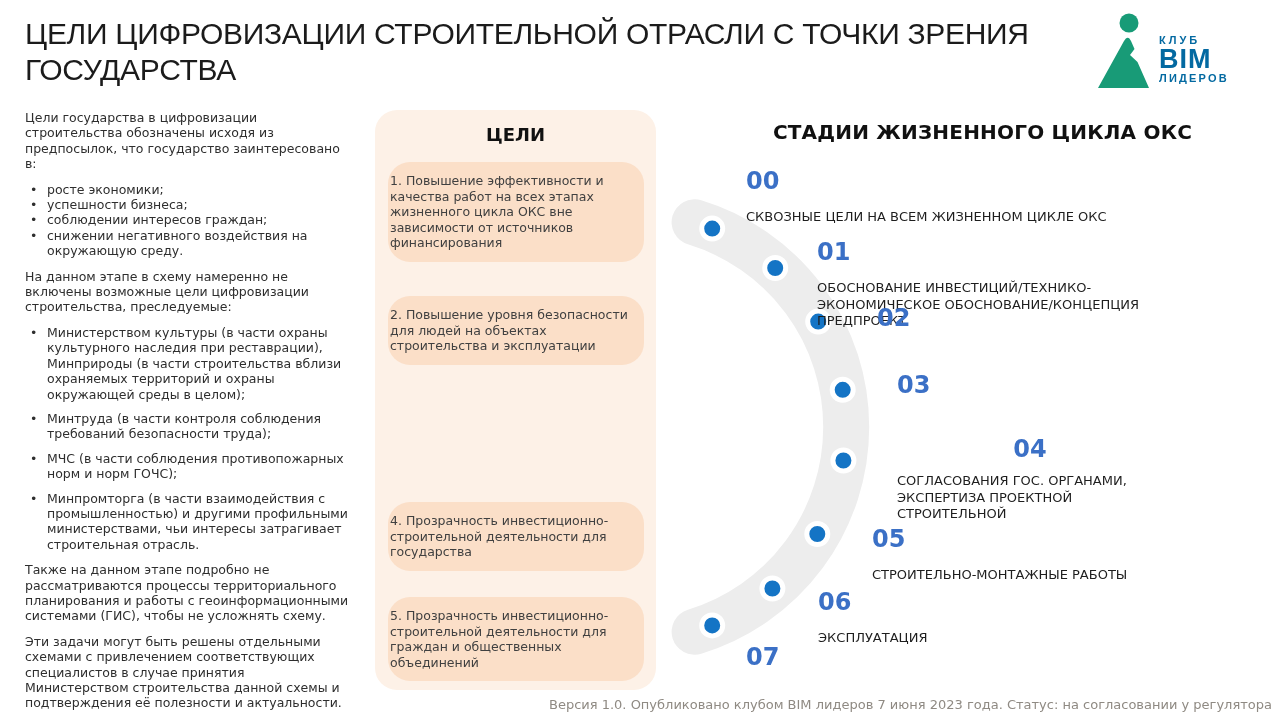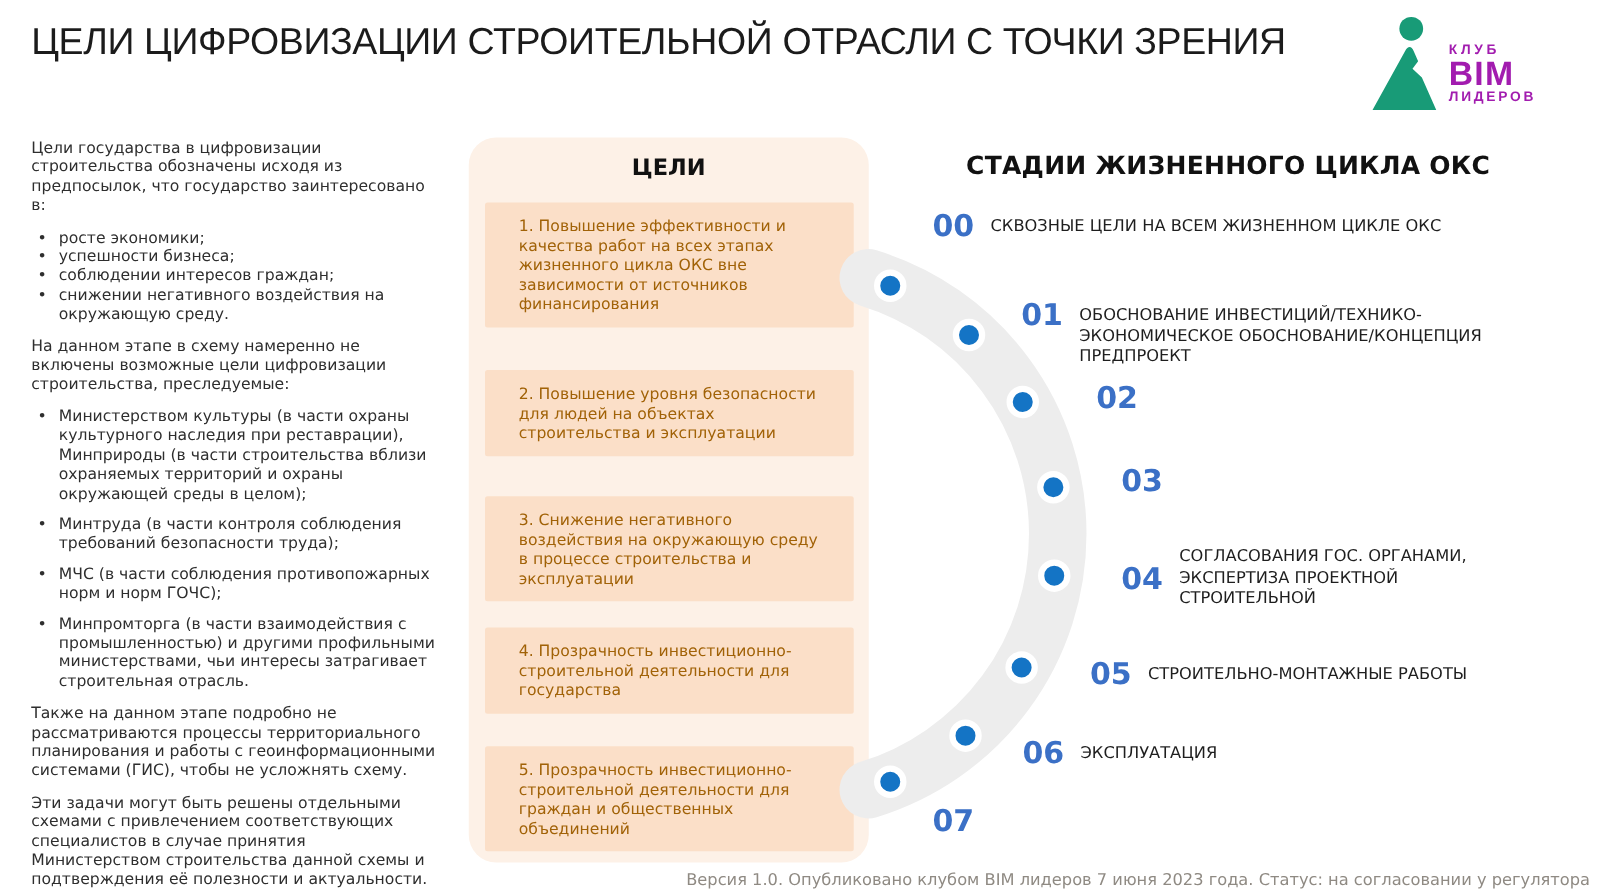--- a/index.html
+++ b/index.html
@@ -7,64 +7,65 @@
     position:relative;width:1280px;height:715px;background:#ffffff;overflow:hidden;
     font-family:"DejaVu Sans",sans-serif;color:#2b2b2b;
   }
   
   .title{
     position:absolute;left:25px;top:16px;width:1060px;
     font-family:"Liberation Sans",sans-serif;font-size:30px;line-height:36px;
     color:#1b1b1b;letter-spacing:-0.3px;font-weight:400;
   }
   .logo{position:absolute;left:1096px;top:8px;display:flex;align-items:flex-start;gap:9px;}
-  .logo-text{display:flex;flex-direction:column;margin-top:26px;color:#a21caf;
+  .logo-text{display:flex;flex-direction:column;margin-top:26px;color:#0369a1;
     font-family:"Liberation Sans",sans-serif;font-weight:bold;}
   .logo-club{font-size:11px;letter-spacing:3px;}
   .logo-bim{font-size:27px;line-height:26px;letter-spacing:1px;}
   .logo-liderov{font-size:11px;letter-spacing:2.2px;}
   
   .leftcol{position:absolute;left:25px;top:110px;width:326px;font-size:12.5px;line-height:15.4px;color:#2e2e2e;}
   .leftcol p{margin:0 0 10px 0;}
   .leftcol ul{margin:0 0 10px 0;padding:0;list-style:none;}
   .leftcol li{position:relative;padding-left:22px;margin:0;}
   .leftcol ul.spaced li{margin-bottom:9px;}
   .leftcol li::before{content:"\2022";position:absolute;left:5px;top:0;}
   
-  .goals-panel{position:absolute;left:375px;top:110px;width:320px;height:580px;
+  .goals-panel{position:absolute;left:375px;top:110px;width:281px;height:580px;
     background:#fdf1e7;border-radius:22px;}
   .goals-title{position:absolute;left:0;right:0;top:14px;text-align:center;
     font-size:18px;font-weight:bold;color:#111;}
-  .goal-box{position:absolute;left:13px;right:12px;background:#fbdfc8;border-radius:2px;
-    padding:11px 27px;font-size:12.5px;line-height:15.5px;color:#a16207;}
+  .goal-box{position:absolute;left:13px;right:12px;background:#fbdfc8;border-radius:22px;
+    padding:11px 2px;font-size:12.5px;line-height:15.5px;color:#404040;}
   .goal-1{top:52px;} .goal-2{top:186px;} .goal-3{top:287px;} .goal-4{top:392px;} .goal-5{top:487px;}
   
   .stages-title{position:absolute;left:705px;top:120px;width:555px;text-align:center;
     font-size:20px;font-weight:bold;color:#111;letter-spacing:0.2px;}
   .arc-svg{position:absolute;left:0;top:0;pointer-events:none;}
-  .stage{position:absolute;display:flex;align-items:flex-start;gap:13px;}
+  .stage{position:absolute;display:flex;align-items:flex-start;gap:13px;flex-direction:column;}
   .stage-num{font-size:24px;font-weight:bold;color:#3b70c6;line-height:22px;flex:0 0 auto;}
   .stage-label{font-size:13px;line-height:16.5px;color:#1e1e1e;padding-top:4px;}
   .stage.center{align-items:center;}
   .stage.center .stage-label{padding-top:0;}
   .nowrap .stage-label{white-space:nowrap;}
   .s00{left:746px;top:170px;} .s01{left:817px;top:241px;} .s01 .stage-label{width:348px;}
   .s02{left:877px;top:307px;} .s02 .stage-label{width:332px;}
   .s03{left:897px;top:374px;} .s04{left:897px;top:438px;} .s04 .stage-label{width:266px;}
   .s05{left:872px;top:528px;} .s06{left:818px;top:591px;} .s07{left:746px;top:646px;}
   
   .footer{position:absolute;right:8px;bottom:3px;font-size:13px;color:#8f8a83;}
 </style>
 </head>
 <body>
 
 <div id="slide">
 
   <div class="title">
     <div>ЦЕЛИ ЦИФРОВИЗАЦИИ СТРОИТЕЛЬНОЙ ОТРАСЛИ С ТОЧКИ ЗРЕНИЯ</div>
+    <div>ГОСУДАРСТВА</div>
   </div>
 
   <div class="logo">
     <span>
       <svg width="54" height="84" viewBox="0 0 54 84" aria-hidden="true">
         <circle cx="33" cy="15" r="9.5" fill="#189b77"></circle>
         <path d="M2 80 L28 33 C30.5 28.5 33 28.5 35 33 L38.5 41 L34 47 L41.5 54 L53 80 Z" fill="#189b77"></path>
       </svg>
     </span>
     <span class="logo-text">
@@ -90,21 +91,20 @@
       <li>Минпромторга (в части взаимодействия с промышленностью) и другими профильными министерствами, чьи интересы затрагивает строительная отрасль.</li>
     </ul>
     <p>Также на данном этапе подробно не рассматриваются процессы территориального планирования и работы с геоинформационными системами (ГИС), чтобы не усложнять схему.</p>
     <p>Эти задачи могут быть решены отдельными схемами с привлечением соответствующих специалистов в случае принятия Министерством строительства данной схемы и подтверждения её полезности и актуальности.</p>
   </div>
 
   <div class="goals-panel">
     <div class="goals-title">ЦЕЛИ</div>
     <div class="goal-box goal-1">1. Повышение эффективности и качества работ на всех этапах жизненного цикла ОКС вне зависимости от источников финансирования</div>
     <div class="goal-box goal-2">2. Повышение уровня безопасности для людей на объектах строительства и эксплуатации</div>
-    <div class="goal-box goal-3">3. Снижение негативного воздействия на окружающую среду в процессе строительства и эксплуатации</div>
     <div class="goal-box goal-4">4. Прозрачность инвестиционно-строительной деятельности для государства</div>
     <div class="goal-box goal-5">5. Прозрачность инвестиционно-строительной деятельности для граждан и общественных объединений</div>
   </div>
 
   <svg class="arc-svg" width="1280" height="715" viewBox="0 0 1280 715" aria-hidden="true">
     <path d="M 694.6 222.3 A 214 214 0 0 1 694.6 631.7" fill="none" stroke="#ededed" stroke-width="46" stroke-linecap="round"></path>
     <g fill="#1474c5" stroke="#ffffff" stroke-width="5">
       <circle cx="712.2" cy="228.6" r="10.5"></circle>
       <circle cx="775.2" cy="268.0" r="10.5"></circle>
       <circle cx="818.2" cy="321.6" r="10.5"></circle>

